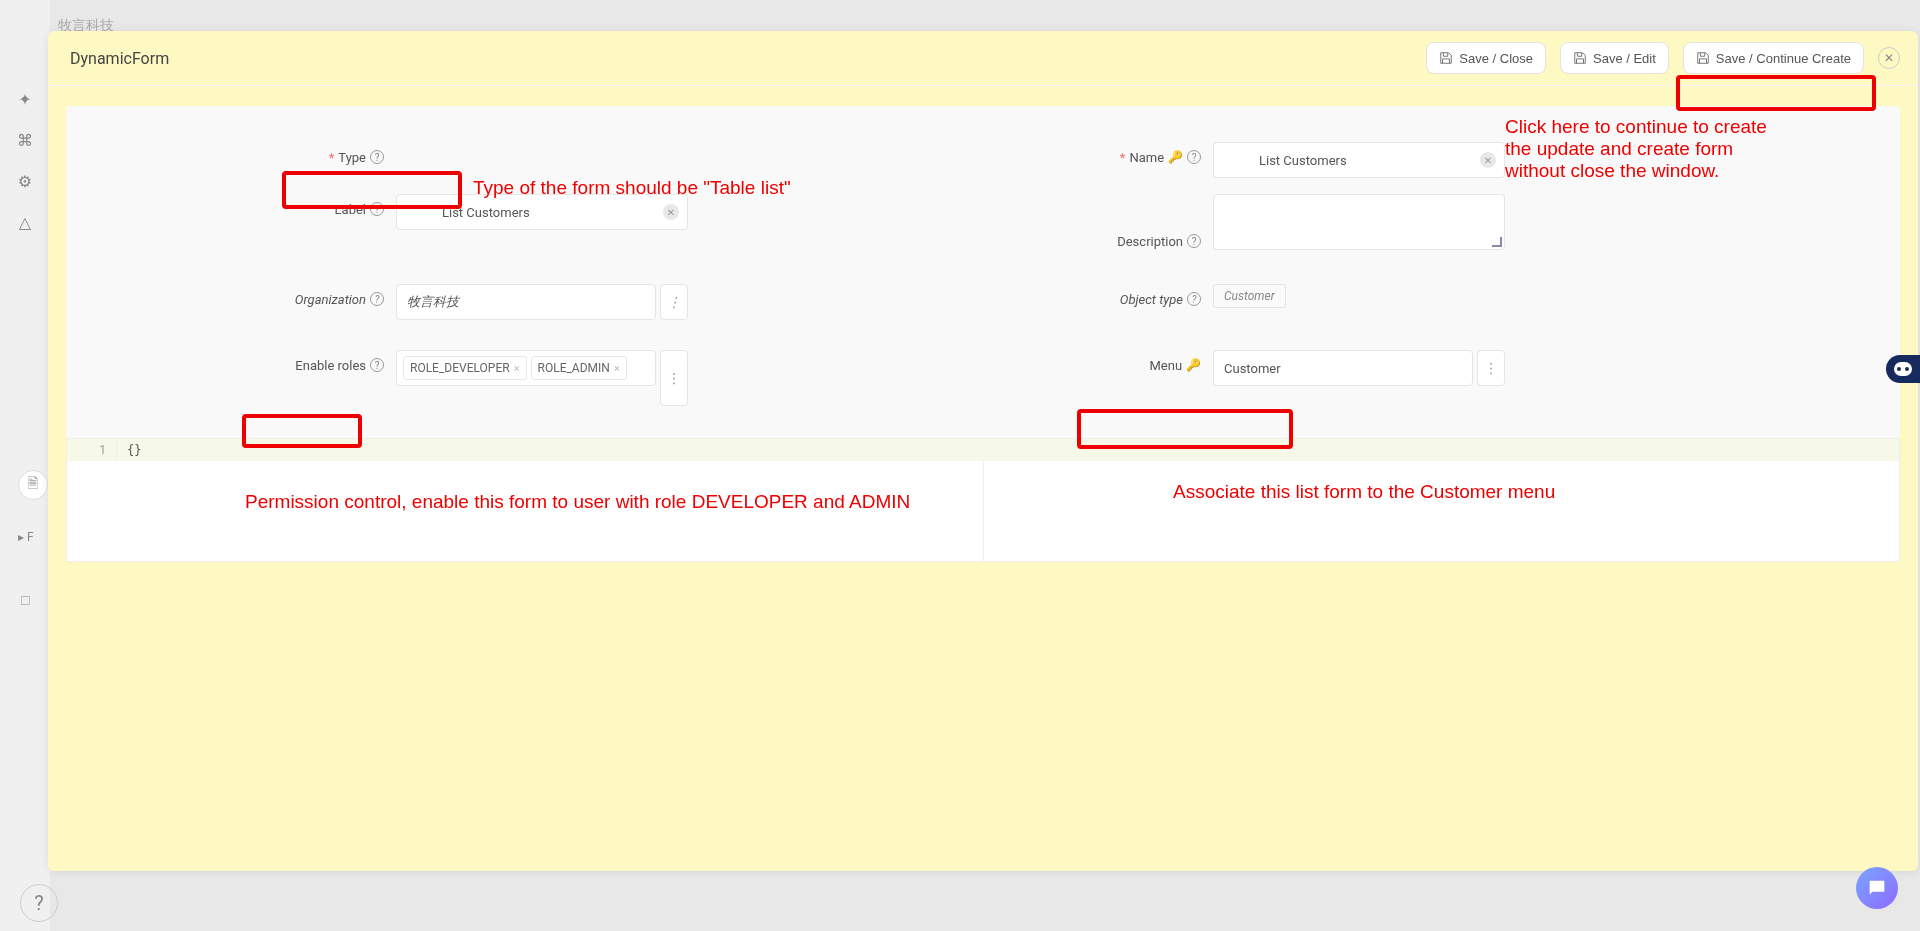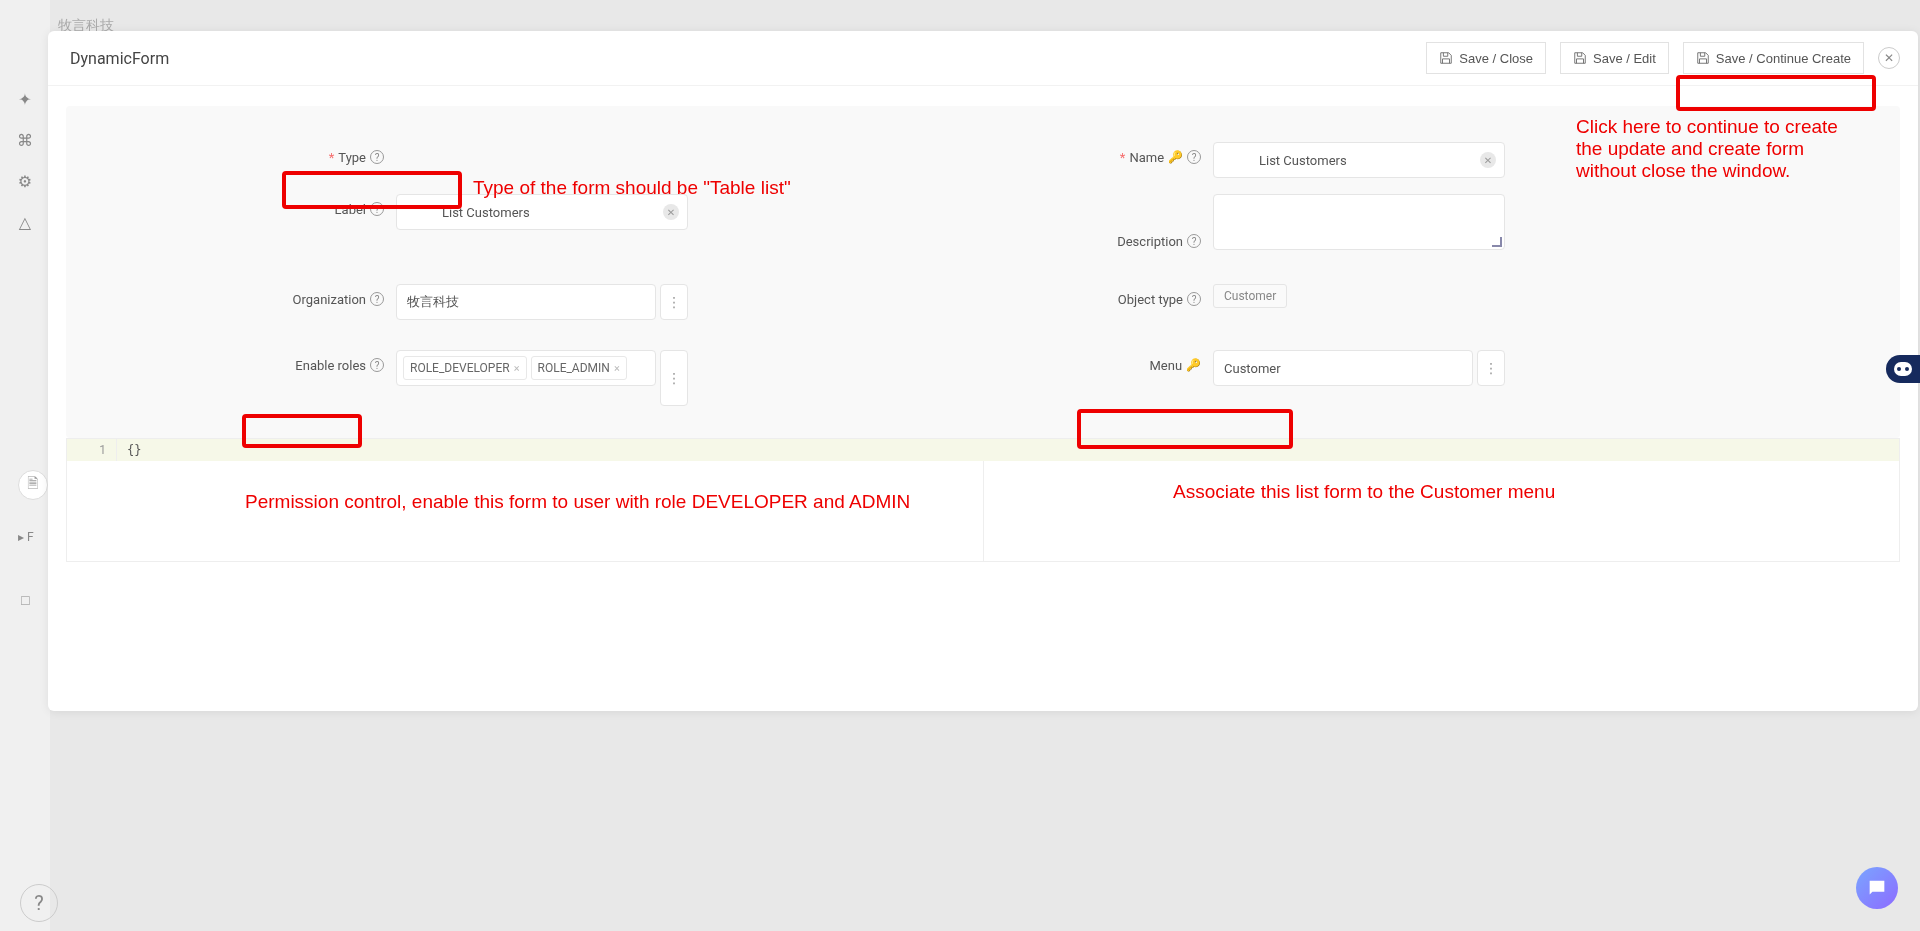--- a/index.html
+++ b/index.html
@@ -30,22 +30,22 @@
       position: absolute;
       left: 18px; top: 10px;
       display: flex; align-items: center; gap: 8px;
       color: #aaa;
     }
     .bg-logo svg { width: 32px; height: 32px; fill: none; stroke: #bbb; stroke-width:1px; }
     .modal {
       position: absolute;
       left: 48px; top: 31px;
       width: 1870px;
-      height: 680px;
-      background: #ffffff;
+      height: 840px;
+      background: #fef9c3;
       border-radius: 6px;
       box-shadow: 0 1px 10px rgba(0,0,0,0.08);
     }
     .modal-header {
       height: 55px;
       display: flex;
       align-items: center;
       padding: 0 18px 0 22px;
       border-bottom: 1px solid #f2f2f2;
     }
@@ -53,21 +53,21 @@
     .header-btns { display:flex; gap:14px; align-items:center; }
     .btn {
       height: 32px;
       padding: 0 12px;
       display: inline-flex;
       align-items: center;
       gap: 6px;
       color: #555;
       background: #fff;
       border: 1px solid #e2e2e2;
-      border-radius: 0;
+      border-radius: 8px;
       font-size: 13px;
       cursor: pointer;
     }
     .btn svg { width:14px; height:14px; }
     .close-circle { width:22px; height:22px; border-radius:50%; border:1px solid #ccc; display:flex; align-items:center; justify-content:center; font-size:12px; color:#888; cursor:pointer;}
     .highlight-border { border: 4px solid #ee0000; border-radius:4px; }
 
     .body-area { padding: 20px 18px 0 18px; }
     .form-panel {
       background: #f9f9f9;
@@ -252,21 +252,21 @@
           <div class="field-label" style="width:230px; min-width:230px;margin-top:32px;">
             <span>Description</span>
             <span class="help-icon">?</span>
           </div>
           <div class="textarea-box">
             <div class="textarea-handle"></div>
           </div>
         </div>
       </div>
 
-      <div class="row" style="margin-top:18px;">
+      <div class="row" style="margin-top:18px;font-style:italic;">
         <div class="col">
           <div class="field-label">
             <span>Organization</span>
             <span class="help-icon">?</span>
           </div>
           <div class="select-combo">
             <div class="input-box" style="width:260px; min-width:260px;">
               <span>牧言科技</span>
             </div>
             <div class="more-btn">⋮</div>
@@ -328,21 +328,21 @@
         <div class="left-empty"></div>
         <div class="right-empty"></div>
       </div>
     </div>
   </div>
 
   <div class="highlight-border type-box-highlight"></div>
   <div class="anno" style="left:425px; top:146px;">Type of the form should be "Table list"</div>
 
   <div class="highlight-border savecontinue-highlight"></div>
-  <div class="anno" style="left:1528px; top:85px;">
+  <div class="anno" style="left:1457px; top:85px;">
     <div>Click here to continue to create</div>
     <div>the update and create form</div>
     <div>without close the window.</div>
   </div>
 
   <div class="highlight-border enable-roles-highlight"></div>
   <div class="anno" style="left:197px; top:460px;">Permission control, enable this form to user with role DEVELOPER and ADMIN</div>
 
   <div class="highlight-border menu-highlight"></div>
   <div class="anno" style="left:1125px; top:450px;">Associate this list form to the Customer menu</div>

